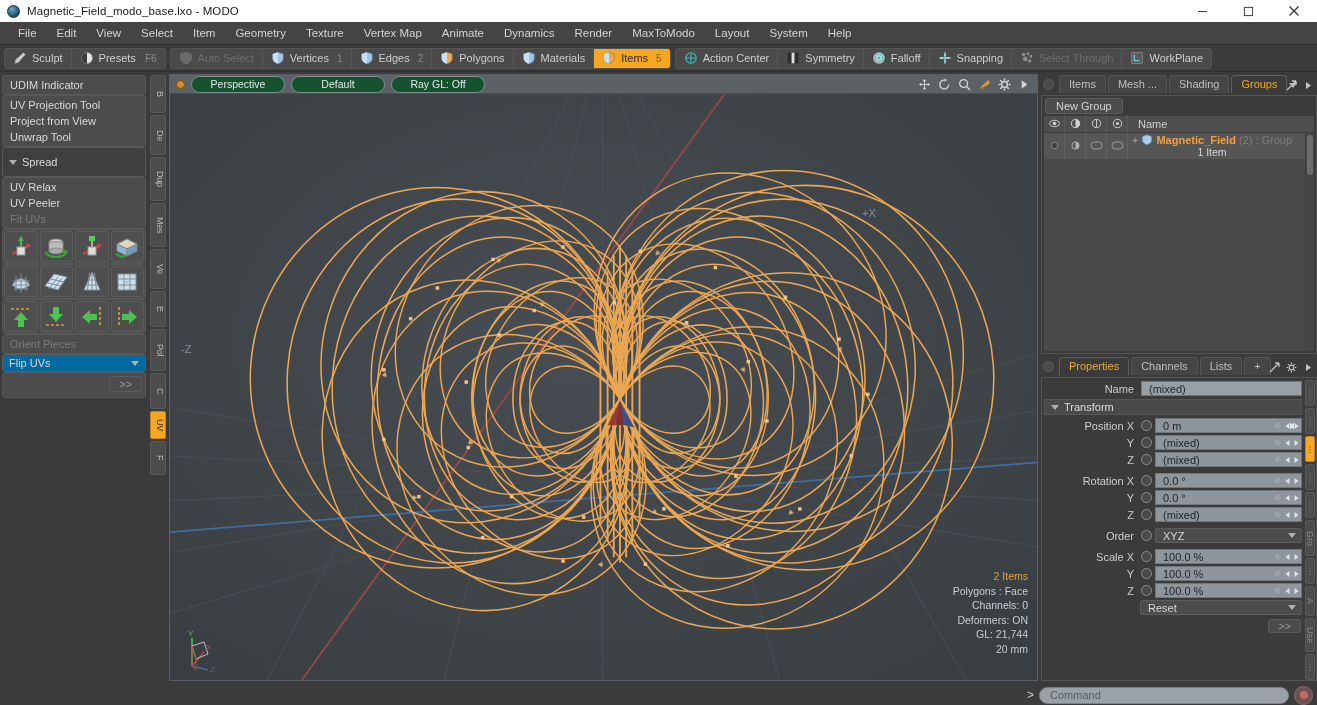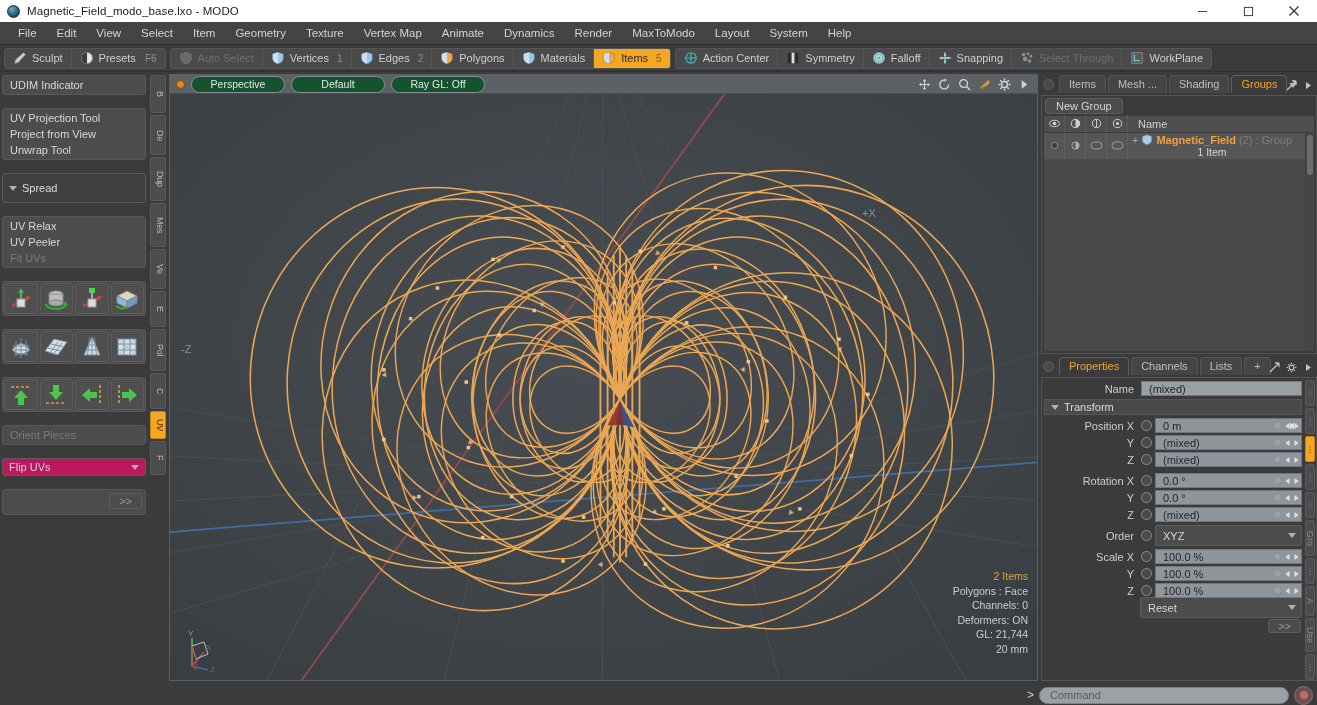--- a/index.html
+++ b/index.html
@@ -66,21 +66,21 @@
   .tb-btn.active .tb-num { color: #8a6218; }
   .tb-key { color: #8d8d8d; font-size: 10px; margin-left: 4px; }
   .ico { width: 14px; height: 14px; flex: 0 0 auto; display: block; }
 
   
   .body-wrap { display: flex; height: 609px; background: #3b3b3b; }
 
   
   .left-panel {
     width: 148px; background: #3b3b3b; padding: 3px 2px 0 2px;
-    display: flex; flex-direction: column; gap: 13px;
+    display: flex; flex-direction: column; gap: 0;
   }
   .lp-box {
     background: #4c4c4c; border: 1px solid #585858; border-radius: 3px;
     padding: 1px; display: flex; flex-direction: column;
   }
   .lp-row {
     color: #d8d8d8; font-size: 11px; padding: 2px 6px;
     border-radius: 2px; white-space: nowrap;
   }
   .lp-row.dim { color: #7b7b7b; }
@@ -91,21 +91,21 @@
   }
   .caret-d { width: 0; height: 0; border-left: 4px solid transparent;
              border-right: 4px solid transparent; border-top: 5px solid #b0b0b0; }
   .icon-grid { display: grid; grid-template-columns: repeat(4,1fr); gap: 2px; }
   .icon-cell {
     background: #4f4f4f; border: 1px solid #5c5c5c; border-radius: 3px;
     height: 31px; display: flex; align-items: center; justify-content: center;
   }
   .icon-cell svg { width: 26px; height: 26px; display: block; }
   .lp-dropdown {
-    background: #be185d; border: 1px solid #5d5d5d; border-radius: 3px;
+    background: #0369a1; border: 1px solid #5d5d5d; border-radius: 3px;
     color: #d8d8d8; font-size: 11px; padding: 2px 6px;
     display: flex; align-items: center; justify-content: space-between;
   }
   .lp-gobtn {
     align-self: flex-end; background: #4c4c4c; border: 1px solid #5d5d5d;
     border-radius: 3px; color: #9a9a9a; font-size: 11px; padding: 1px 9px;
     margin: 2px;
   }
 
   
@@ -225,21 +225,21 @@
     height: 15px; display: flex; align-items: center; position: relative;
     padding-left: 7px; color: #20262b; font-size: 11px;
   }
   .prop-field.name-field { background: #98a0a6; }
   .field-knob { position: absolute; right: 19px; width: 9px; height: 9px;
                 border-radius: 50%; background: #9aa2a8; border: 1px solid #848c92; }
   .field-arrows { position: absolute; right: 2px; width: 15px; height: 13px;
                   display: flex; align-items: center; justify-content: center; gap: 1px; }
   .prop-select {
     flex: 1; background: #4c4c4c; border: 1px solid #5d5d5d; border-radius: 2px;
-    height: 21px; display: flex; align-items: center; justify-content: space-between;
+    height: 15px; display: flex; align-items: center; justify-content: space-between;
     padding: 0 5px 0 7px; color: #d8d8d8; font-size: 11px;
   }
   .prop-group-head {
     display: flex; align-items: center; gap: 5px; color: #dcdcdc; font-size: 11px;
     background: #4a4a4a; border: 1px solid #565656; margin: 2px 2px; padding: 1px 6px;
   }
   .prop-sep { height: 4px; }
   .prop-gobtn { align-self: flex-end; background: #4c4c4c; border: 1px solid #5d5d5d;
                 border-radius: 3px; color: #9a9a9a; font-size: 11px;
                 padding: 0px 9px; margin: 3px 3px 0 0; }

